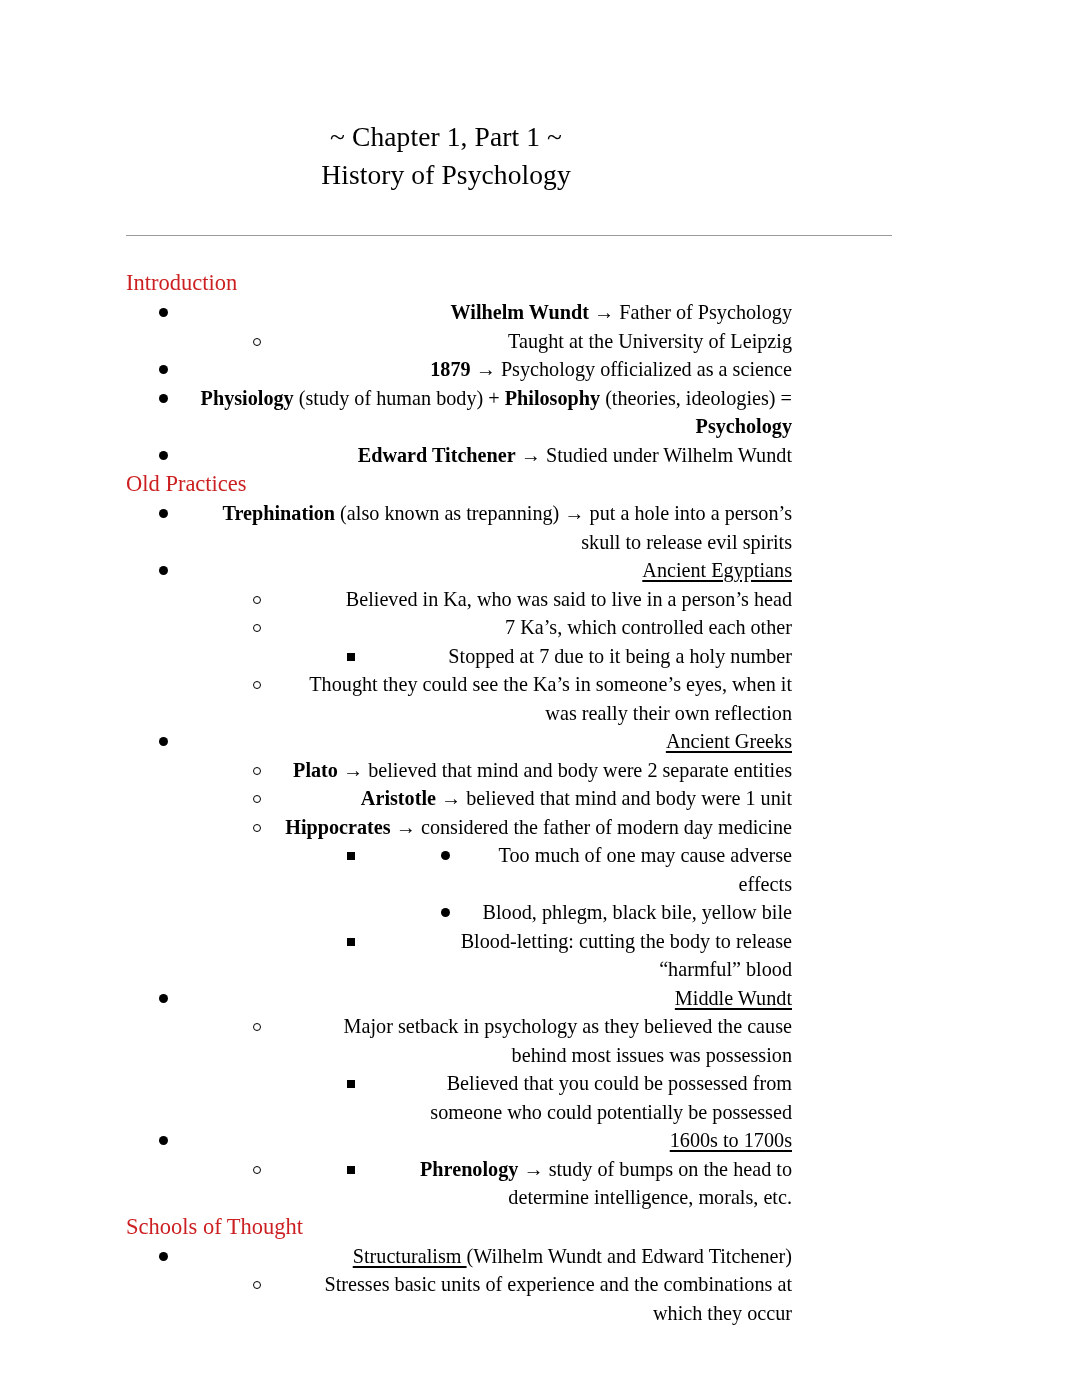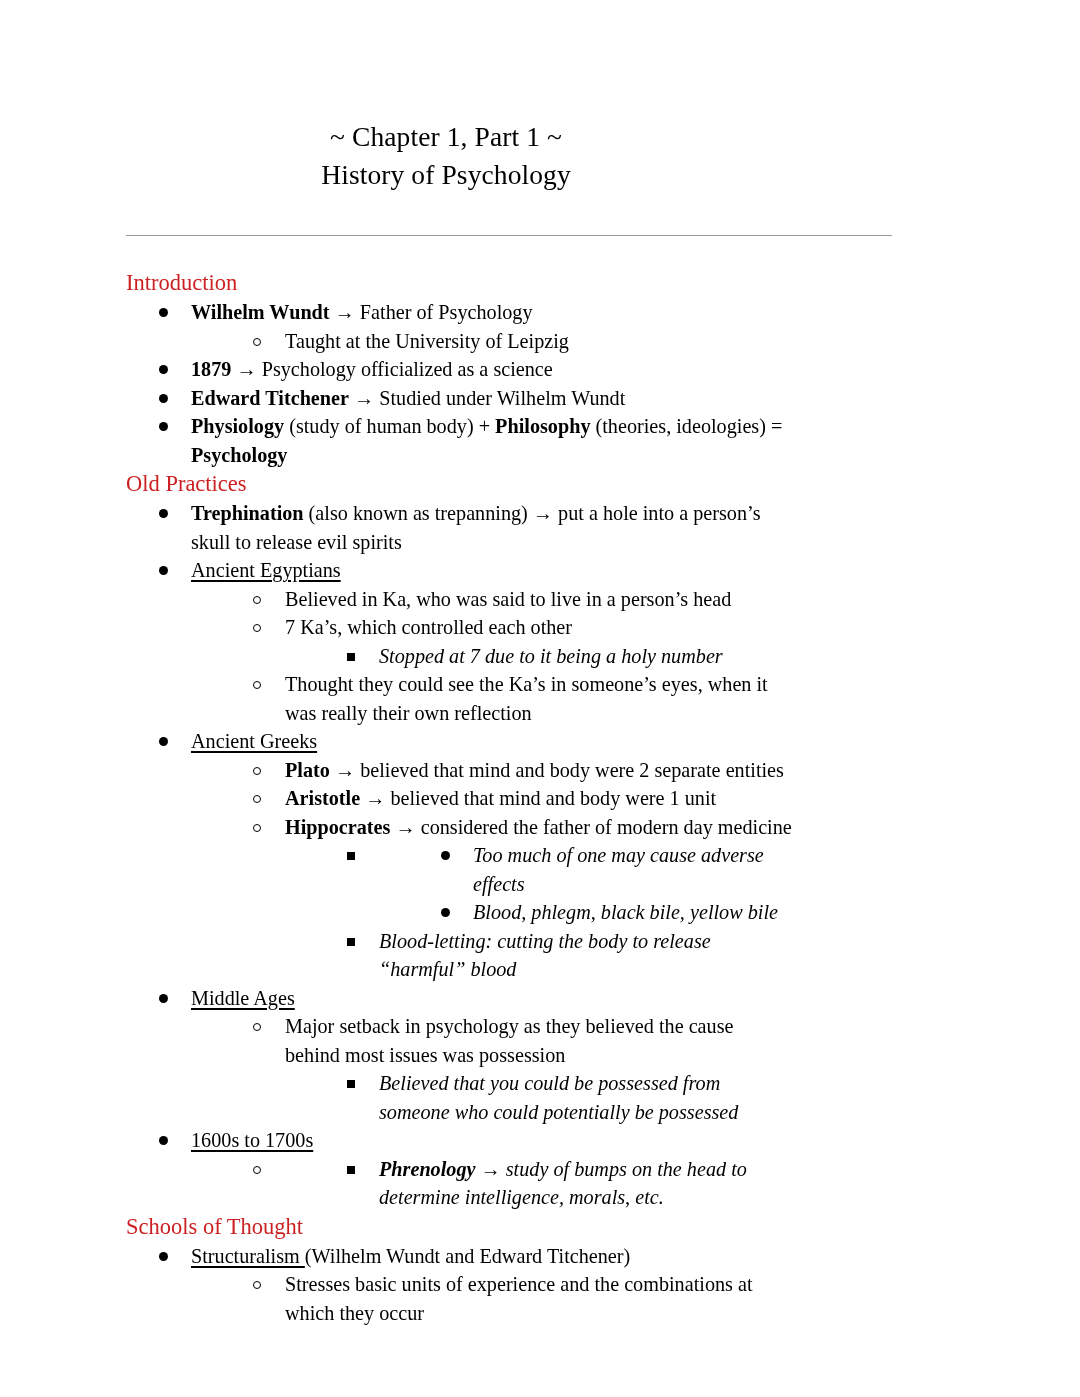--- a/index.html
+++ b/index.html
@@ -109,23 +109,23 @@
   }
   .bullet .sq {
     display: inline-block;
     width: 8px;
     height: 8px;
     background: #000;
     vertical-align: 2px;
   }
 
   
-  ul.l1 { margin-left: 33px; }
+  ul.l1 { margin-left: 33px; text-align: right; }
   ul.l2 { margin-left: 62px; }
-  ul.l3 { margin-left: 62px; font-style: italic; }
+  ul.l3 { margin-left: 62px; }
   ul.l4 { margin-left: 62px; }
 
   li.item { padding-left: 32px; }
   ul.l2 > li.item { padding-left: 32px; }
 
   b, .b { font-weight: 700; }
   .u { text-decoration: underline; text-underline-offset: 2.5px; }
 </style>
 </head>
 <body>
@@ -153,25 +153,25 @@
               <span class="txt"><span>Taught at the University of Leipzig</span></span>
             </li>
           </ul>
         </li>
         <li class="item">
           <span class="bullet"><span class="disc"></span></span>
           <span class="txt"><span class="b">1879</span><span> → Psychology officialized as a science</span></span>
         </li>
         <li class="item">
           <span class="bullet"><span class="disc"></span></span>
+          <span class="txt"><span class="b">Physiology</span><span> (study of human body) + </span><span class="b">Philosophy</span><span> (theories, ideologies) = </span><span class="b">Psychology</span></span>
+        </li>
+        <li class="item">
+          <span class="bullet"><span class="disc"></span></span>
           <span class="txt"><span class="b">Edward Titchener</span><span> → Studied under Wilhelm Wundt</span></span>
-        </li>
-        <li class="item">
-          <span class="bullet"><span class="disc"></span></span>
-          <span class="txt"><span class="b">Physiology</span><span> (study of human body) + </span><span class="b">Philosophy</span><span> (theories, ideologies) = </span><span class="b">Psychology</span></span>
         </li>
       </ul>
       <div class="section-heading">Old Practices</div>
       <ul class="lvl l1">
         <li class="item">
           <span class="bullet"><span class="disc"></span></span>
           <span class="txt"><span class="b">Trephination</span><span> (also known as trepanning) → put a hole into a person’s skull to release evil spirits</span></span>
         </li>
         <li class="item">
           <span class="bullet"><span class="disc"></span></span>
@@ -229,21 +229,21 @@
                 <li class="item">
                   <span class="bullet"><span class="sq"></span></span>
                   <span class="txt"><span>Blood-letting: cutting the body to release “harmful” blood</span></span>
                 </li>
               </ul>
             </li>
           </ul>
         </li>
         <li class="item">
           <span class="bullet"><span class="disc"></span></span>
-          <span class="txt"><span class="u">Middle Ages</span></span>
+          <span class="txt"><span class="u">Middle Wundt</span></span>
           <ul class="lvl l2">
             <li class="item">
               <span class="bullet"><span class="circ"></span></span>
               <span class="txt"><span>Major setback in psychology as they believed the cause behind most issues was possession</span></span>
               <ul class="lvl l3">
                 <li class="item">
                   <span class="bullet"><span class="sq"></span></span>
                   <span class="txt"><span>Believed that you could be possessed from someone who could potentially be possessed</span></span>
                 </li>
               </ul>

